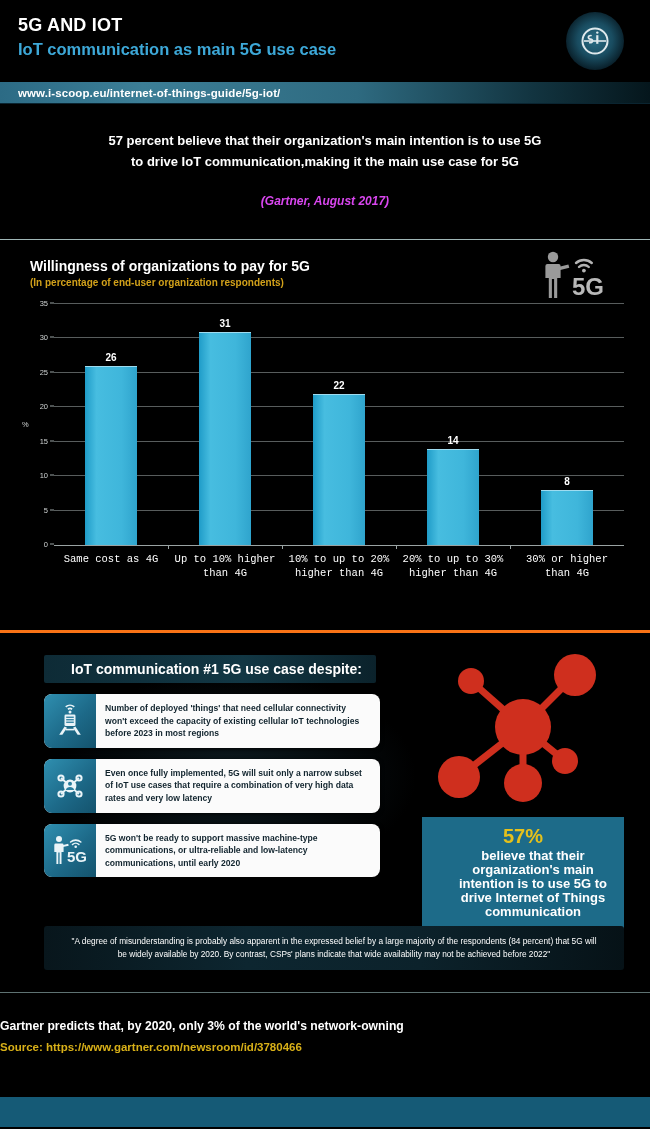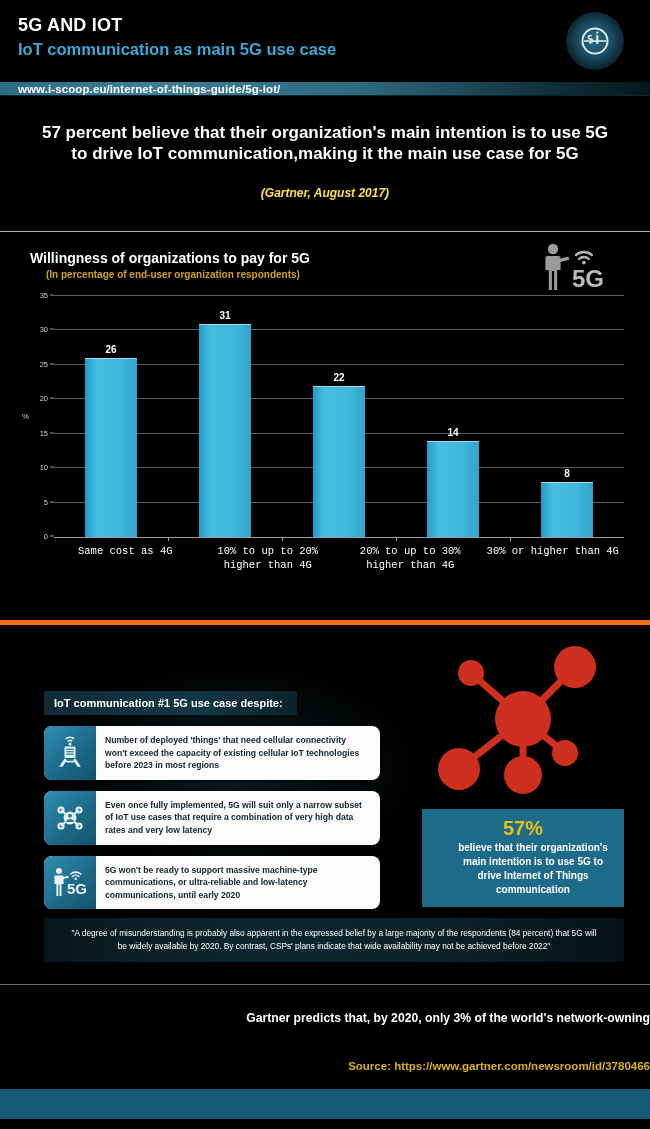--- a/index.html
+++ b/index.html
@@ -44,21 +44,21 @@
     height: 58px;
     border-radius: 50%;
     background: radial-gradient(circle at 50% 48%, #2a6d85 0%, #194c60 42%, #0a222d 70%, #000 100%);
     display: flex;
     align-items: center;
     justify-content: center;
   }
 
   
   .urlbar {
-    height: 14px;
+    height: 22px;
     background: linear-gradient(to right, #2c6b85 0%, #3c7e96 22%, #2e6a80 55%, #123440 82%, #05161c 100%);
     display: flex;
     align-items: center;
     padding-left: 18px;
     border-bottom: 1px solid #0a2430;
   }
   .urlbar-text {
     color: #ffffff;
     font-size: 11.5px;
     font-weight: bold;
@@ -67,50 +67,50 @@
 
   
   .intro {
     height: 136px;
     padding-top: 26px;
     text-align: center;
     border-bottom: 1px solid #9fb6b6;
   }
   .intro-line {
     color: #ffffff;
-    font-size: 17px;
+    font-size: 13px;
     font-weight: bold;
     line-height: 21px;
   }
   .intro-source {
-    color: #fde047;
+    color: #d946ef;
     font-size: 12px;
     font-weight: bold;
     font-style: italic;
     margin-top: 22px;
   }
 
   
   .chart-section {
     position: relative;
     height: 393px;
     padding: 18px 16px 0 16px;
-    border-bottom: 5px solid #f97316;
+    border-bottom: 3px solid #f97316;
   }
   .chart-title {
     color: #ffffff;
     font-size: 14px;
     font-weight: bold;
     margin-left: 14px;
   }
   .chart-subtitle {
     color: #d2a11a;
     font-size: 10px;
     font-weight: bold;
-    margin-left: 30px;
+    margin-left: 14px;
     margin-top: 3px;
   }
   .chart-badge {
     position: absolute;
     right: 38px;
     top: 8px;
     width: 76px;
     height: 56px;
   }
 
@@ -210,25 +210,24 @@
     border-bottom: 1px solid #5e7272;
     background:
       radial-gradient(ellipse 260px 150px at 36% 40%, #0d1b21 0%, #000 70%),
       #000;
   }
   .uc-left { position: absolute; left: 44px; top: 22px; width: 336px; }
   .uc-head {
     display: inline-block;
     background: linear-gradient(to right, #0e2b36 0%, #123744 60%, #0b222b 100%);
     color: #ffffff;
-    font-size: 11px;
-    font-weight: bold;
-    padding: 6px 14px 6px 10px;
+    font-size: 14px;
+    font-weight: bold;
+    padding: 6px 14px 6px 27px;
     border-radius: 2px;
-    margin-top: 44px;
   }
   .uc-card {
     display: flex;
     margin-top: 11px;
     border-radius: 8px;
     overflow: hidden;
     background: #fbfbfb;
     box-shadow: 0 1px 4px rgba(0,0,0,.9);
     min-height: 52px;
   }
@@ -264,21 +263,21 @@
   }
   .stat-num {
     color: #e6c11b;
     font-size: 20px;
     font-weight: bold;
     line-height: 22px;
     text-align: center;
   }
   .stat-text {
     color: #ffffff;
-    font-size: 10px;
+    font-size: 13px;
     font-weight: bold;
     line-height: 14px;
     margin-top: 2px;
     margin-left: 20px;
   }
 
   .quote-box {
     position: absolute;
     left: 44px;
     right: 26px;
@@ -291,33 +290,33 @@
   .quote-text {
     color: #ffffff;
     font-size: 8.3px;
     line-height: 13px;
   }
 
   
   .footer {
     height: 104px;
     padding-top: 24px;
-    text-align: right;
+    text-align: left;
   }
   .foot-line {
     color: #ffffff;
     font-size: 12.2px;
     font-weight: bold;
     line-height: 18px;
   }
   .foot-source {
     color: #d8b018;
     font-size: 11.5px;
     font-weight: bold;
-    margin-top: 33px;
+    margin-top: 6px;
   }
   .footbar {
     height: 30px;
     background: #155a76;
   }
 </style>
 </head>
 <body>
 
 <div class="page">
@@ -424,20 +423,21 @@
           </div>
           <div class="barcell">
             <span class="barval" style="bottom: 22.8571%;">8</span>
             <div class="bar" style="height: 22.8571%;"></div>
             <span class="xtick" style="left: 0px;"></span>
           </div>
         </div>
     </div>
     <div class="xlabels" id="xlabels">
         <div class="xlabel">Same cost as 4G</div>
+        <div class="xlabel">Up to 10% higher than 4G</div>
         <div class="xlabel">10% to up to 20% higher than 4G</div>
         <div class="xlabel">20% to up to 30% higher than 4G</div>
         <div class="xlabel">30% or higher than 4G</div>
       </div>
   </div>
 
   <div class="usecase">
     <div class="uc-left">
       <div class="uc-head">IoT communication #1 5G use case despite:</div>
 

